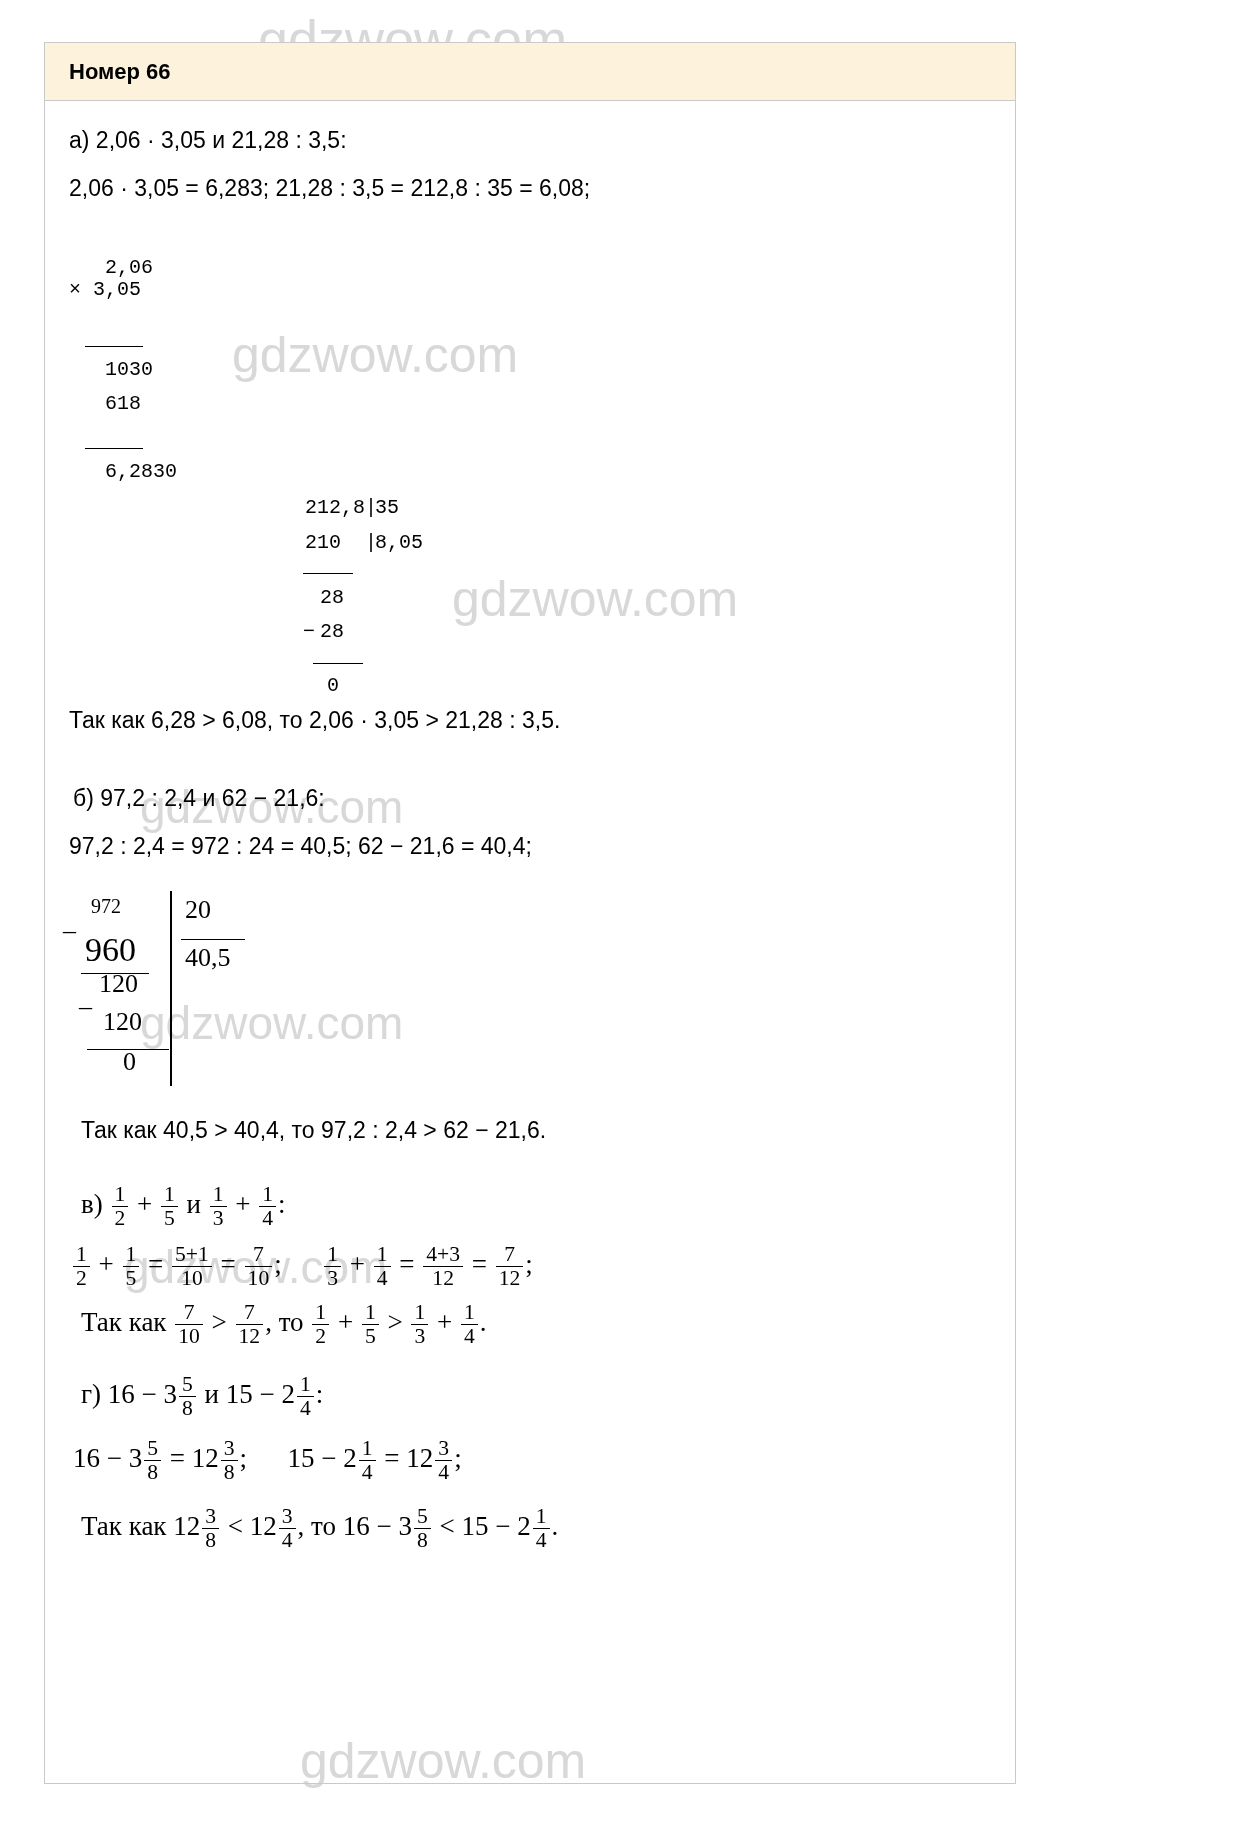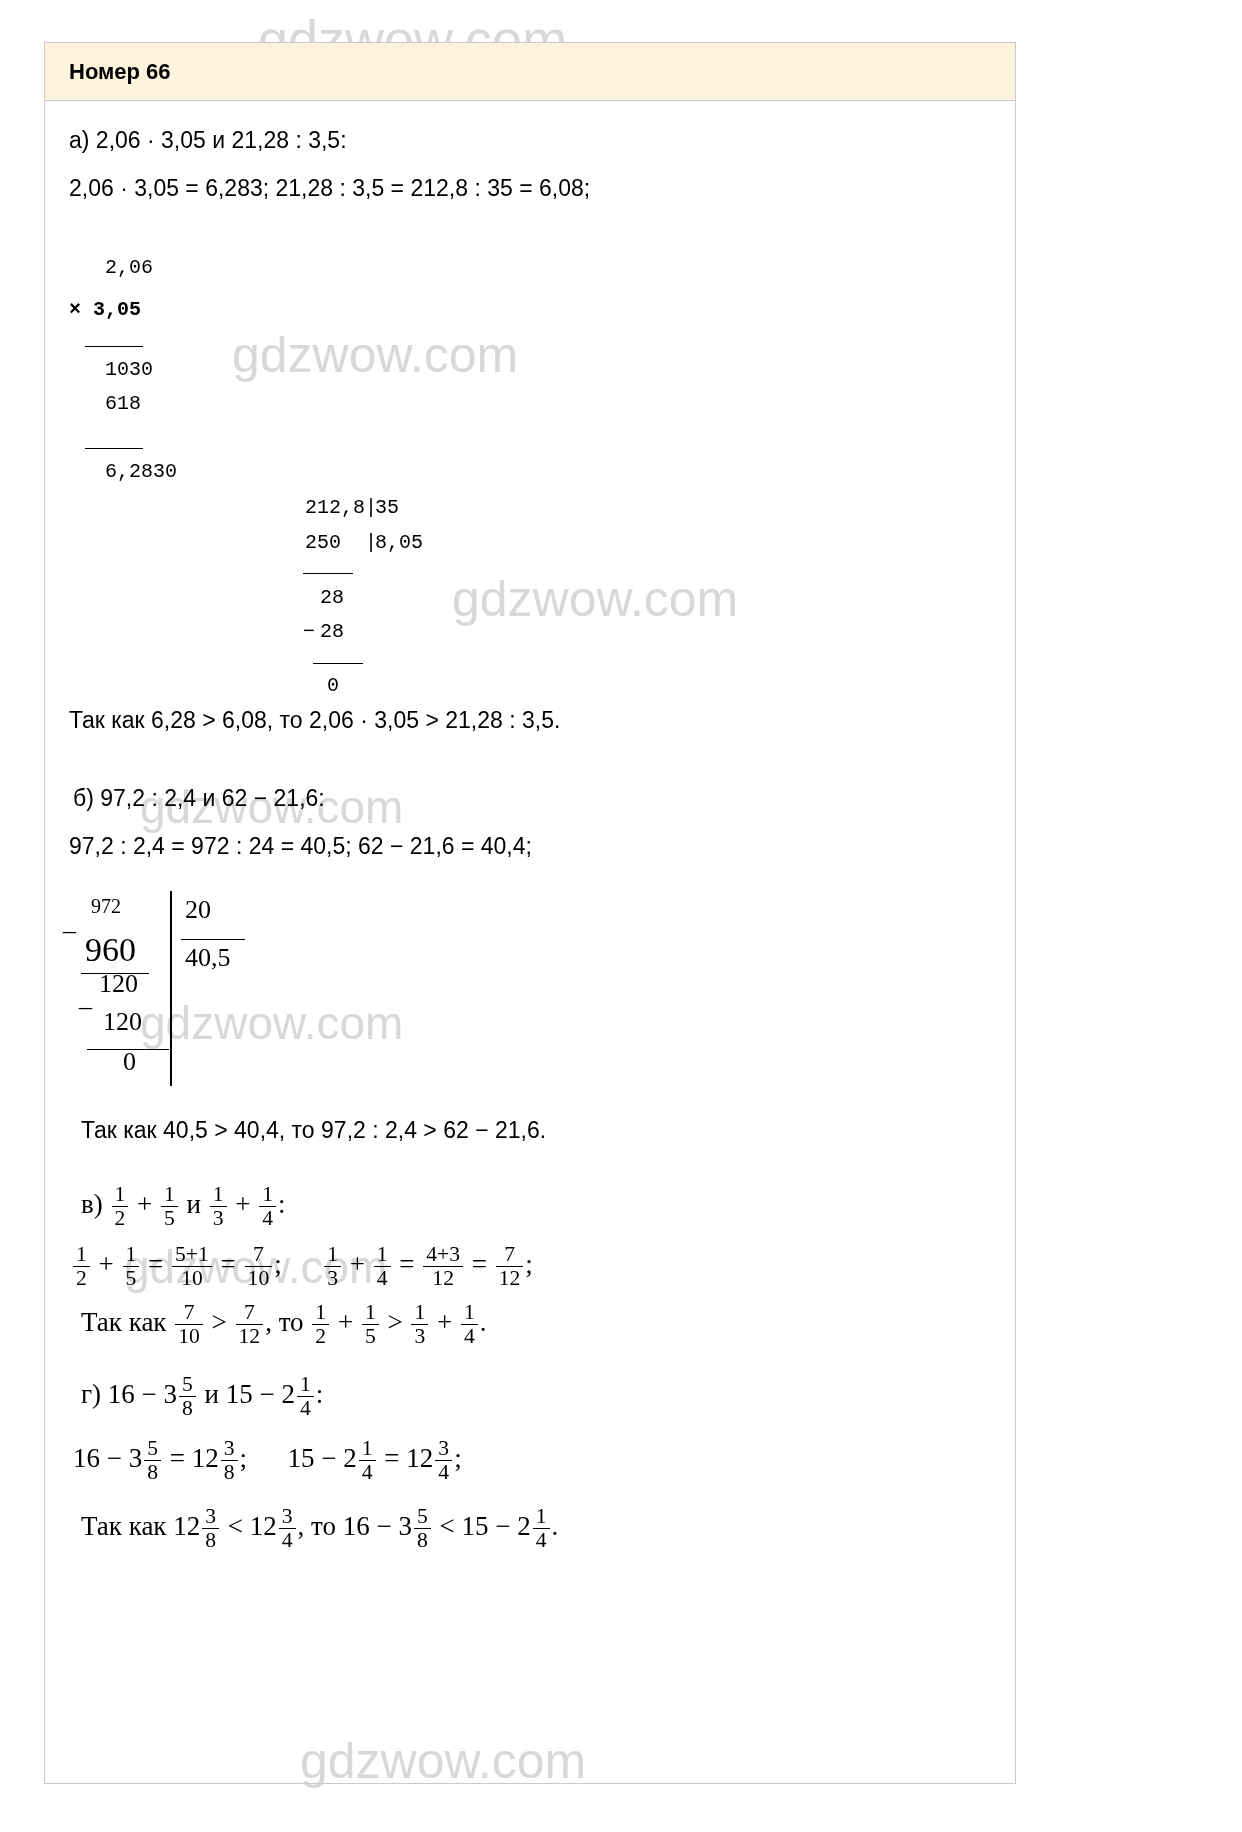--- a/index.html
+++ b/index.html
@@ -119,31 +119,31 @@
     <span class="title">Номер 66</span>
   </div>
 
   <div class="content">
 
     <div class="line t18" style="left:24px; top:26px;">а) 2,06 · 3,05 и 21,28 : 3,5:</div>
 
     <div class="line t18" style="left:24px; top:74px;">2,06 · 3,05 = 6,283;        21,28 : 3,5 = 212,8 : 35 = 6,08;</div>
 
     <div class="mono" style="left:36px; top:150px;">  2,06</div>
-    <div class="mono" style="left:24px; top:192px;font-weight:bold;">× 3,05</div>
+    <div class="mono" style="left:24px; top:172px;">× 3,05</div>
     <div class="rule" style="left:40px; top:245px; width:58px;"></div>
     <div class="mono" style="left:36px; top:252px;">  1030</div>
     <div class="mono" style="left:36px; top:286px;">  618</div>
     <div class="rule" style="left:40px; top:347px; width:58px;"></div>
     <div class="mono" style="left:36px; top:354px;">  6,2830</div>
 
     <div class="mono" style="left:260px; top:390px;">212,8</div>
     <div class="mono" style="left:320px; top:390px;">|</div>
     <div class="mono" style="left:330px; top:390px;">35</div>
-    <div class="mono" style="left:260px; top:425px;">250</div>
+    <div class="mono" style="left:260px; top:425px;">210</div>
     <div class="mono" style="left:320px; top:425px;">|</div>
     <div class="mono" style="left:330px; top:425px;">8,05</div>
     <div class="rule" style="left:258px; top:472px; width:50px;"></div>
     <div class="mono" style="left:275px; top:480px;">28</div>
     <div class="mono" style="left:258px; top:514px;">−</div>
     <div class="mono" style="left:275px; top:514px;">28</div>
     <div class="rule" style="left:268px; top:562px; width:50px;"></div>
     <div class="mono" style="left:282px; top:568px;">0</div>
 
     <div class="line t18" style="left:24px; top:606px;">Так как 6,28 &gt; 6,08, то 2,06 · 3,05 &gt; 21,28 : 3,5.</div>

